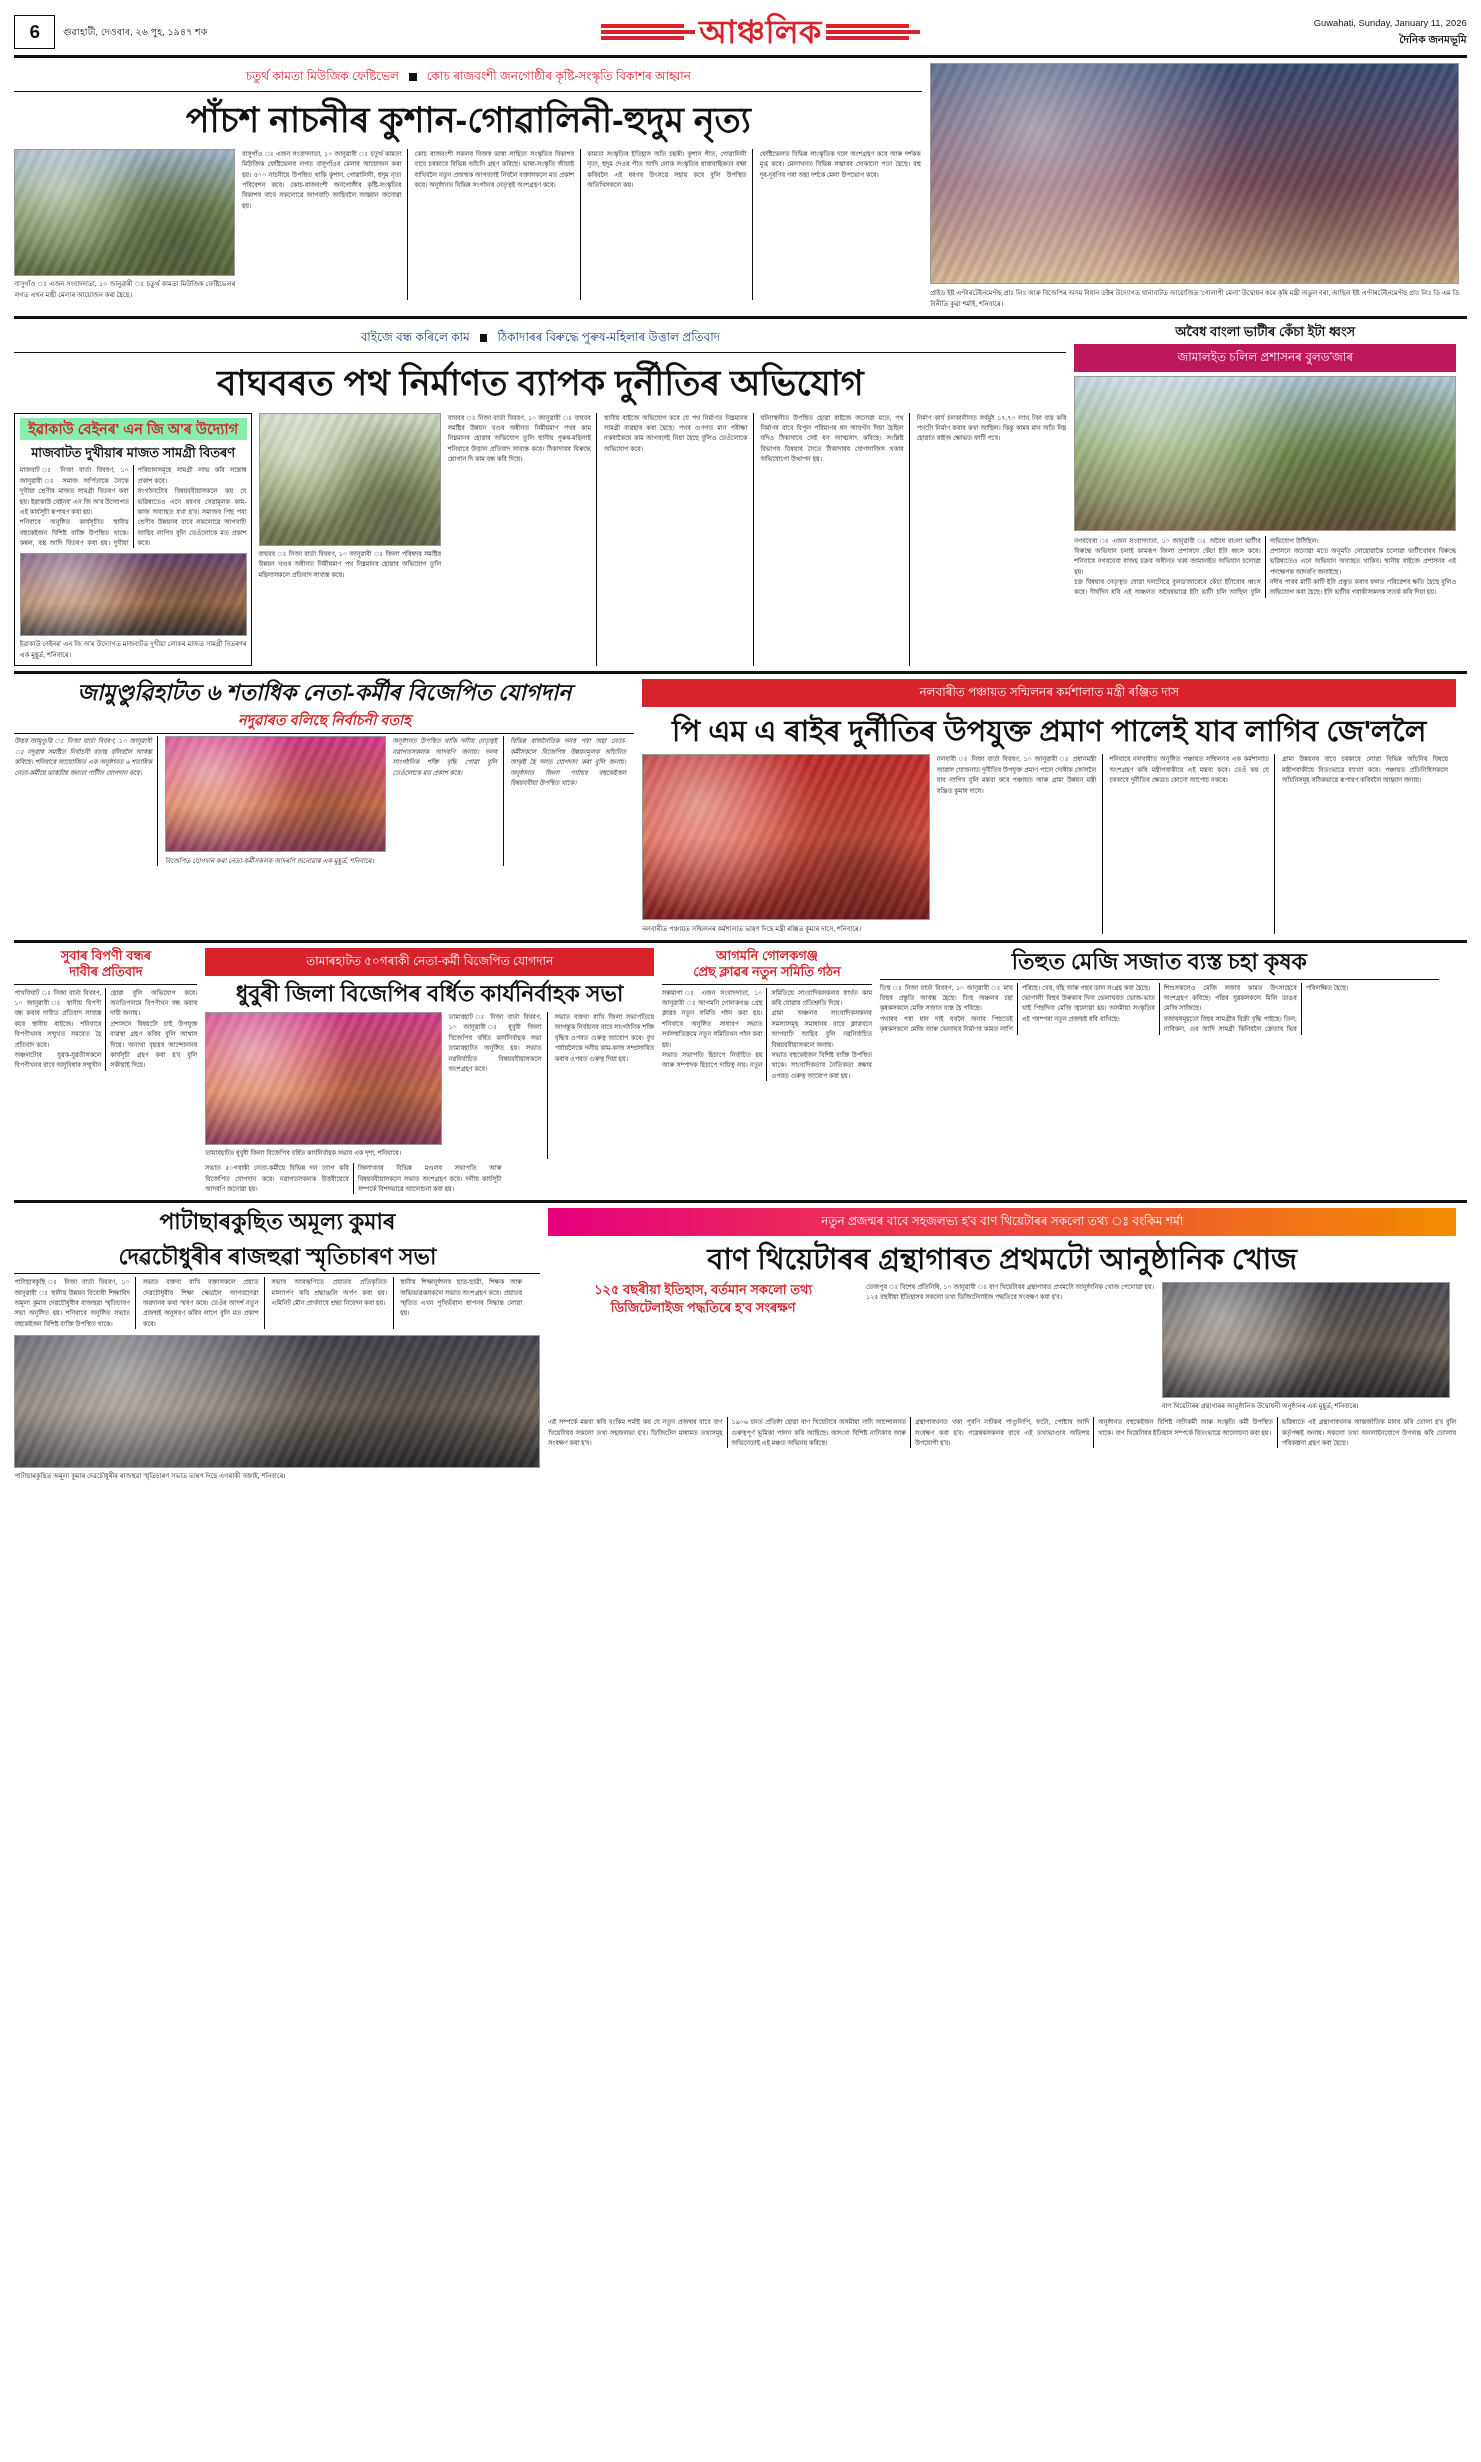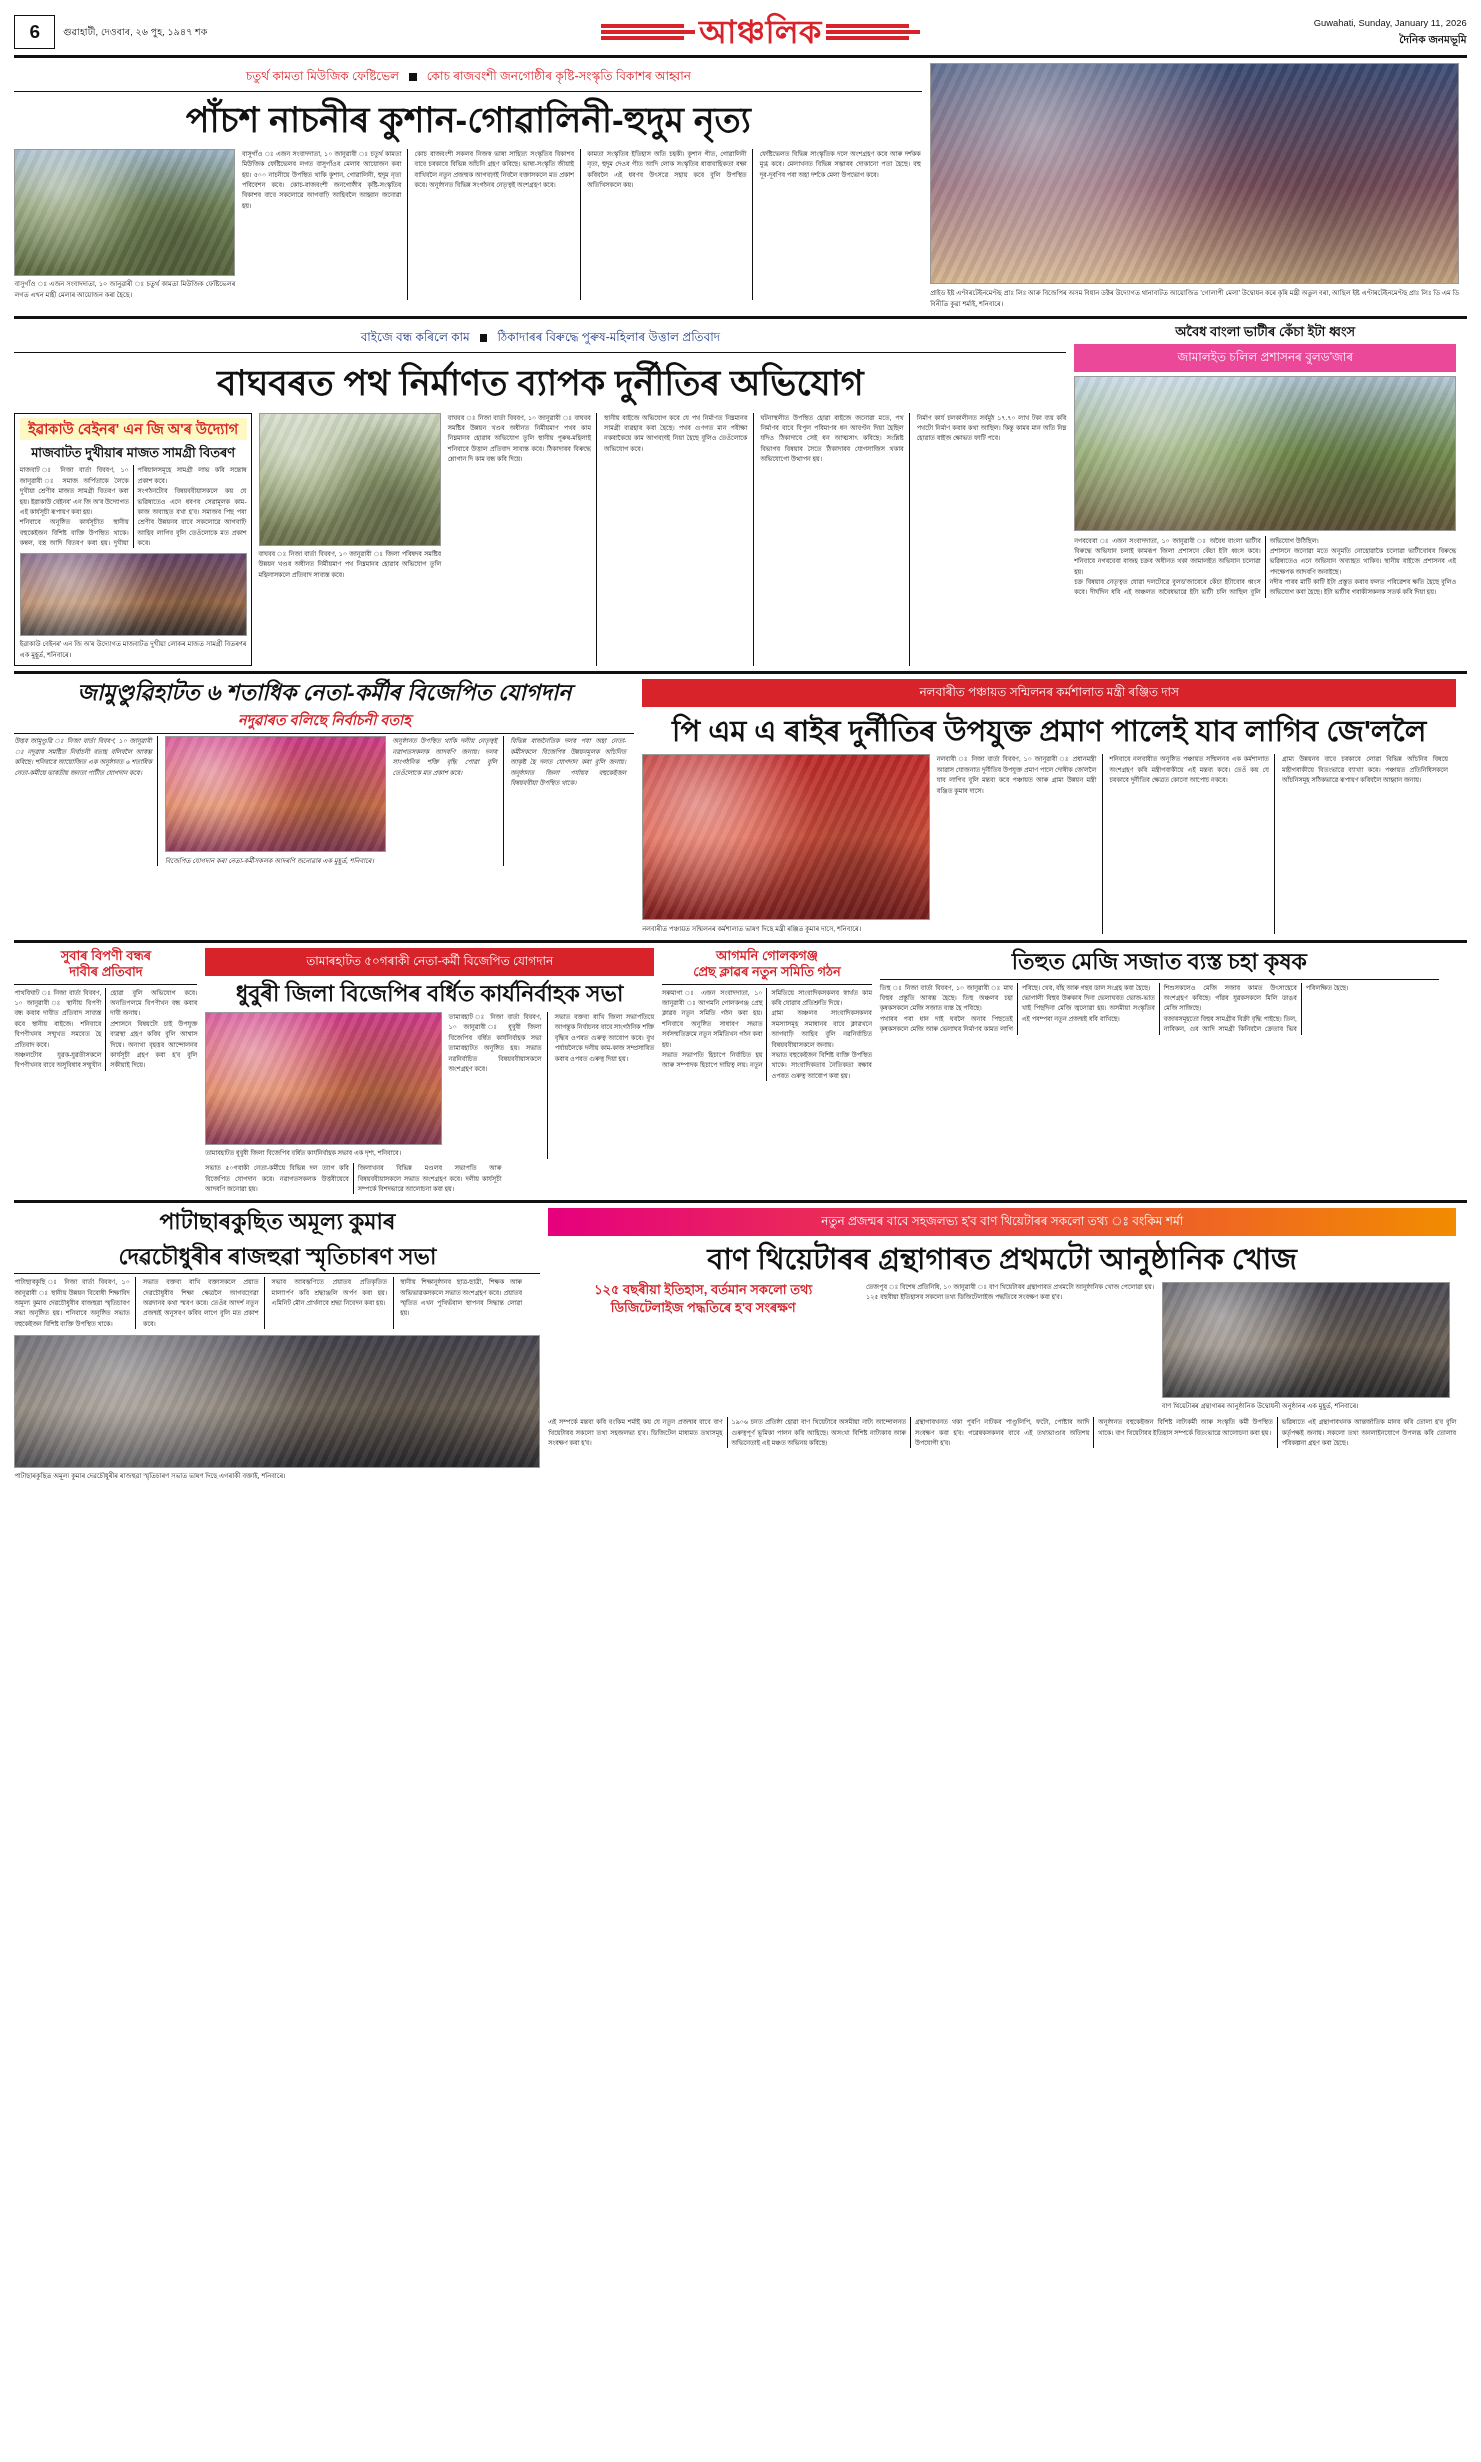--- a/index.html
+++ b/index.html
@@ -29,21 +29,21 @@
   .mh-right .big { font-size:10.5px; font-weight:bold; }
   .rule-thick { height:2.8px; background:#111; }
 
   
   .kicker {
     background:#fff; color:#d8232a; font-size:12px; font-weight:normal;
     border-top:1.7px solid #111; border-bottom:1.7px solid #111; padding:3.9px 5.5px; text-align:center;
   }
   .kicker .sq { display:inline-block; width:7.8px; height:7.8px; background:#111; margin:0 6.6px; vertical-align:middle; }
   .kicker-blue { color:#1b3a8f; }
-  .kicker-mag { background:#ec4899; color:#fff; border:none; }
+  .kicker-mag { background:#be185d; color:#fff; border:none; }
   .kicker-red { background:#d8232a; color:#fff; border:none; }
   .kicker-grad { background:linear-gradient(90deg,#e6007e,#f28c00); color:#fff; border:none; }
 
   .headline { font-weight:bold; color:#111; text-align:center; line-height:1.25; }
   .h-xxl { font-size:35px; }
   .h-xl  { font-size:29px; }
   .h-l   { font-size:22px; }
   .h-m   { font-size:13px; }
   .h-s   { font-size:14.4px; }
   .h-red { color:#d8232a; }
@@ -142,21 +142,21 @@
       <div class="kicker kicker-blue" style="border-top:none;">
         <span>বাইজে বন্ধ কৰিলে কাম</span>
         <span class="sq"></span>
         <span>ঠিকাদাৰৰ বিৰুদ্ধে পুৰুষ-মহিলাৰ উত্তাল প্ৰতিবাদ</span>
       </div>
       <div class="headline h-xxl" style="margin:7.8px 0 7.8px 0;">বাঘবৰত পথ নিৰ্মাণত ব্যাপক দুৰ্নীতিৰ অভিযোগ</div>
 
       <div class="flexrow" style="gap:6.6px;">
 
         <div class="blockbox" style="width:238px; padding:4.4px;">
-          <div class="headline h-s h-red" style="background:#fef9c3;padding:2.2px;">ইৱাকাউ বেইনৰ' এন জি অ'ৰ উদ্যোগ</div>
+          <div class="headline h-s h-red" style="background:#86efac;padding:2.2px;">ইৱাকাউ বেইনৰ' এন জি অ'ৰ উদ্যোগ</div>
           <div class="headline h-m" style="margin:4.4px 0;">মাজবাটত দুখীয়াৰ মাজত সামগ্ৰী বিতৰণ</div>
           <div class="cols2 txt">
             <div>মাজবাট ঃ নিজা বাৰ্তা বিবৰণ, ১০ জানুৱাৰী ঃ সমাজ অৰ্পিতাকে লৈকে দুখীয়া শ্ৰেণীৰ মাজত সামগ্ৰী বিতৰণ কৰা হয়। ইৱাকাউ বেইনৰ' এন জি অ'ৰ উদ্যোগত এই কাৰ্যসূচী ৰূপায়ণ কৰা হয়।</div>
             <div>শনিবাৰে অনুষ্ঠিত কাৰ্যসূচীত স্থানীয় বহুকেইজন বিশিষ্ট ব্যক্তি উপস্থিত থাকে। কম্বল, বস্ত্ৰ আদি বিতৰণ কৰা হয়। দুখীয়া পৰিয়ালসমূহে সামগ্ৰী লাভ কৰি সন্তোষ প্ৰকাশ কৰে।</div>
             <div>সংগঠনটোৰ বিষয়ববীয়াসকলে কয় যে ভৱিষ্যতেও এনে ধৰণৰ সেৱামূলক কাম-কাজ অব্যাহত ৰখা হ'ব। সমাজৰ পিছ পৰা শ্ৰেণীৰ উন্নয়নৰ বাবে সকলোৱে আগবাঢ়ি আহিব লাগিব বুলি তেওঁলোকে মত প্ৰকাশ কৰে।</div>
           </div>
           <div class="photo p-hall" style="height:83px;margin-top:4.4px;"></div>
           <div class="caption" style="margin-top:3.3px;">ইৱাকাউ বেইনৰ' এন জি অ'ৰ উদ্যোগত মাজবাটত দুখীয়া লোকৰ মাজত সামগ্ৰী বিতৰণৰ এক মুহূৰ্ত, শনিবাৰে।</div>
         </div>
 

